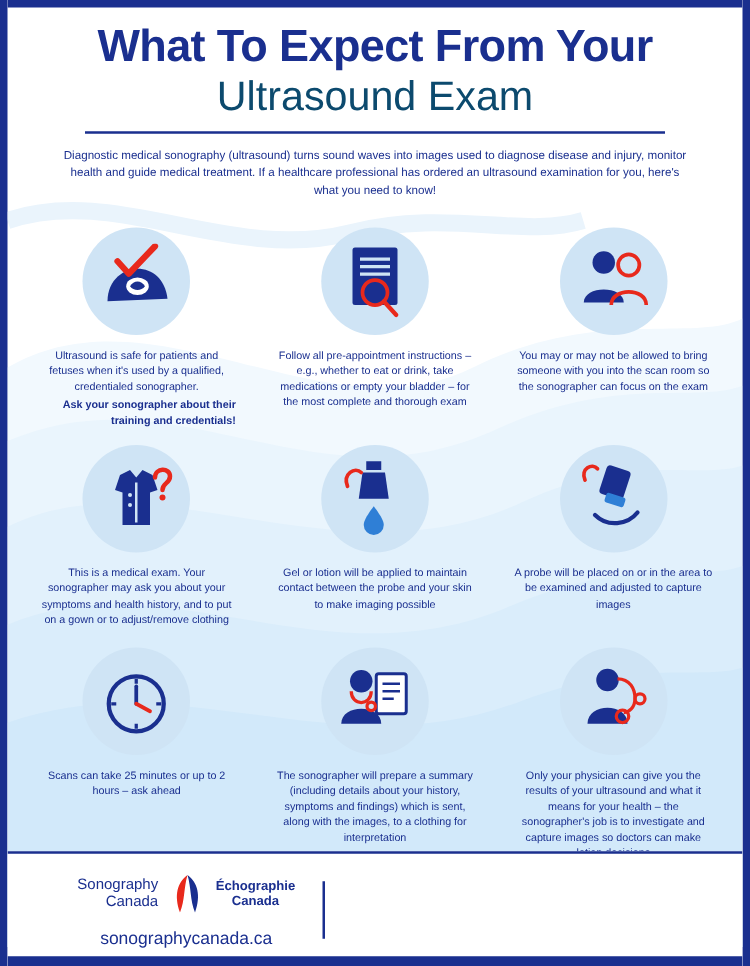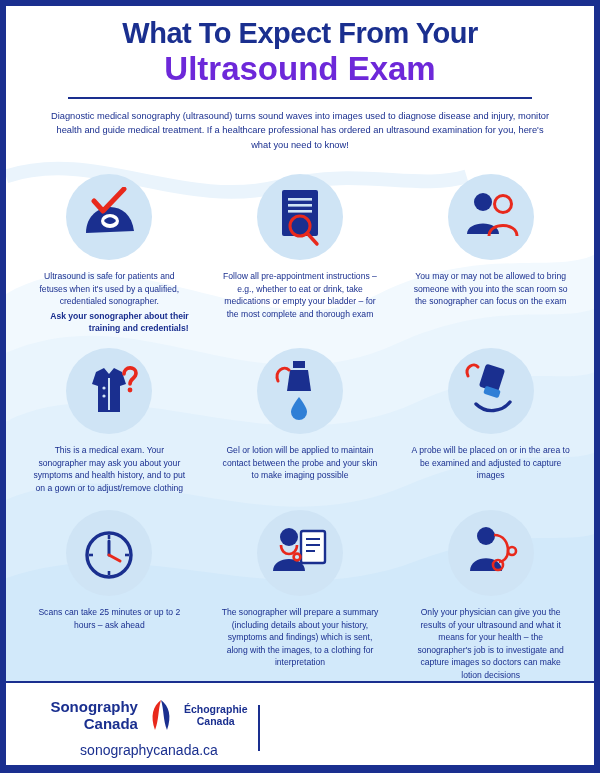--- a/index.html
+++ b/index.html
@@ -24,31 +24,31 @@
     z-index: 0;
   }
   .content { position: relative; z-index: 2; }
 
   
   .header {
     padding: 18px 30px 6px 30px;
     text-align: center;
   }
   .title-1 {
-    font-size: 29px;
+    font-size: 36px;
     font-weight: bold;
     color: #1a2f8f;
     letter-spacing: -0.5px;
     line-height: 1.08;
     margin: 0;
   }
   .title-2 {
     font-size: 33px;
-    font-weight: bold;
-    color: #6d28d9;
+    font-weight: normal;
+    color: #0c4a6e;
     line-height: 1.08;
     margin: 2px 0 0 0;
   }
   .rule {
     width: 88%;
     height: 2px;
     background: #1a2f8f;
     margin: 10px auto 10px auto;
   }
   .intro {
@@ -112,22 +112,22 @@
     display: flex;
     flex-direction: column;
     align-items: center;
   }
   .logo-row {
     display: flex;
     align-items: center;
     gap: 8px;
   }
   .logo-text {
-    font-size: 15px;
-    font-weight: bold;
+    font-size: 12px;
+    font-weight: normal;
     color: #1a2f8f;
     line-height: 1.15;
     text-align: right;
   }
   .logo-text-r {
     font-size: 10.5px;
     font-weight: bold;
     color: #1a2f8f;
     line-height: 1.15;
     text-align: center;

